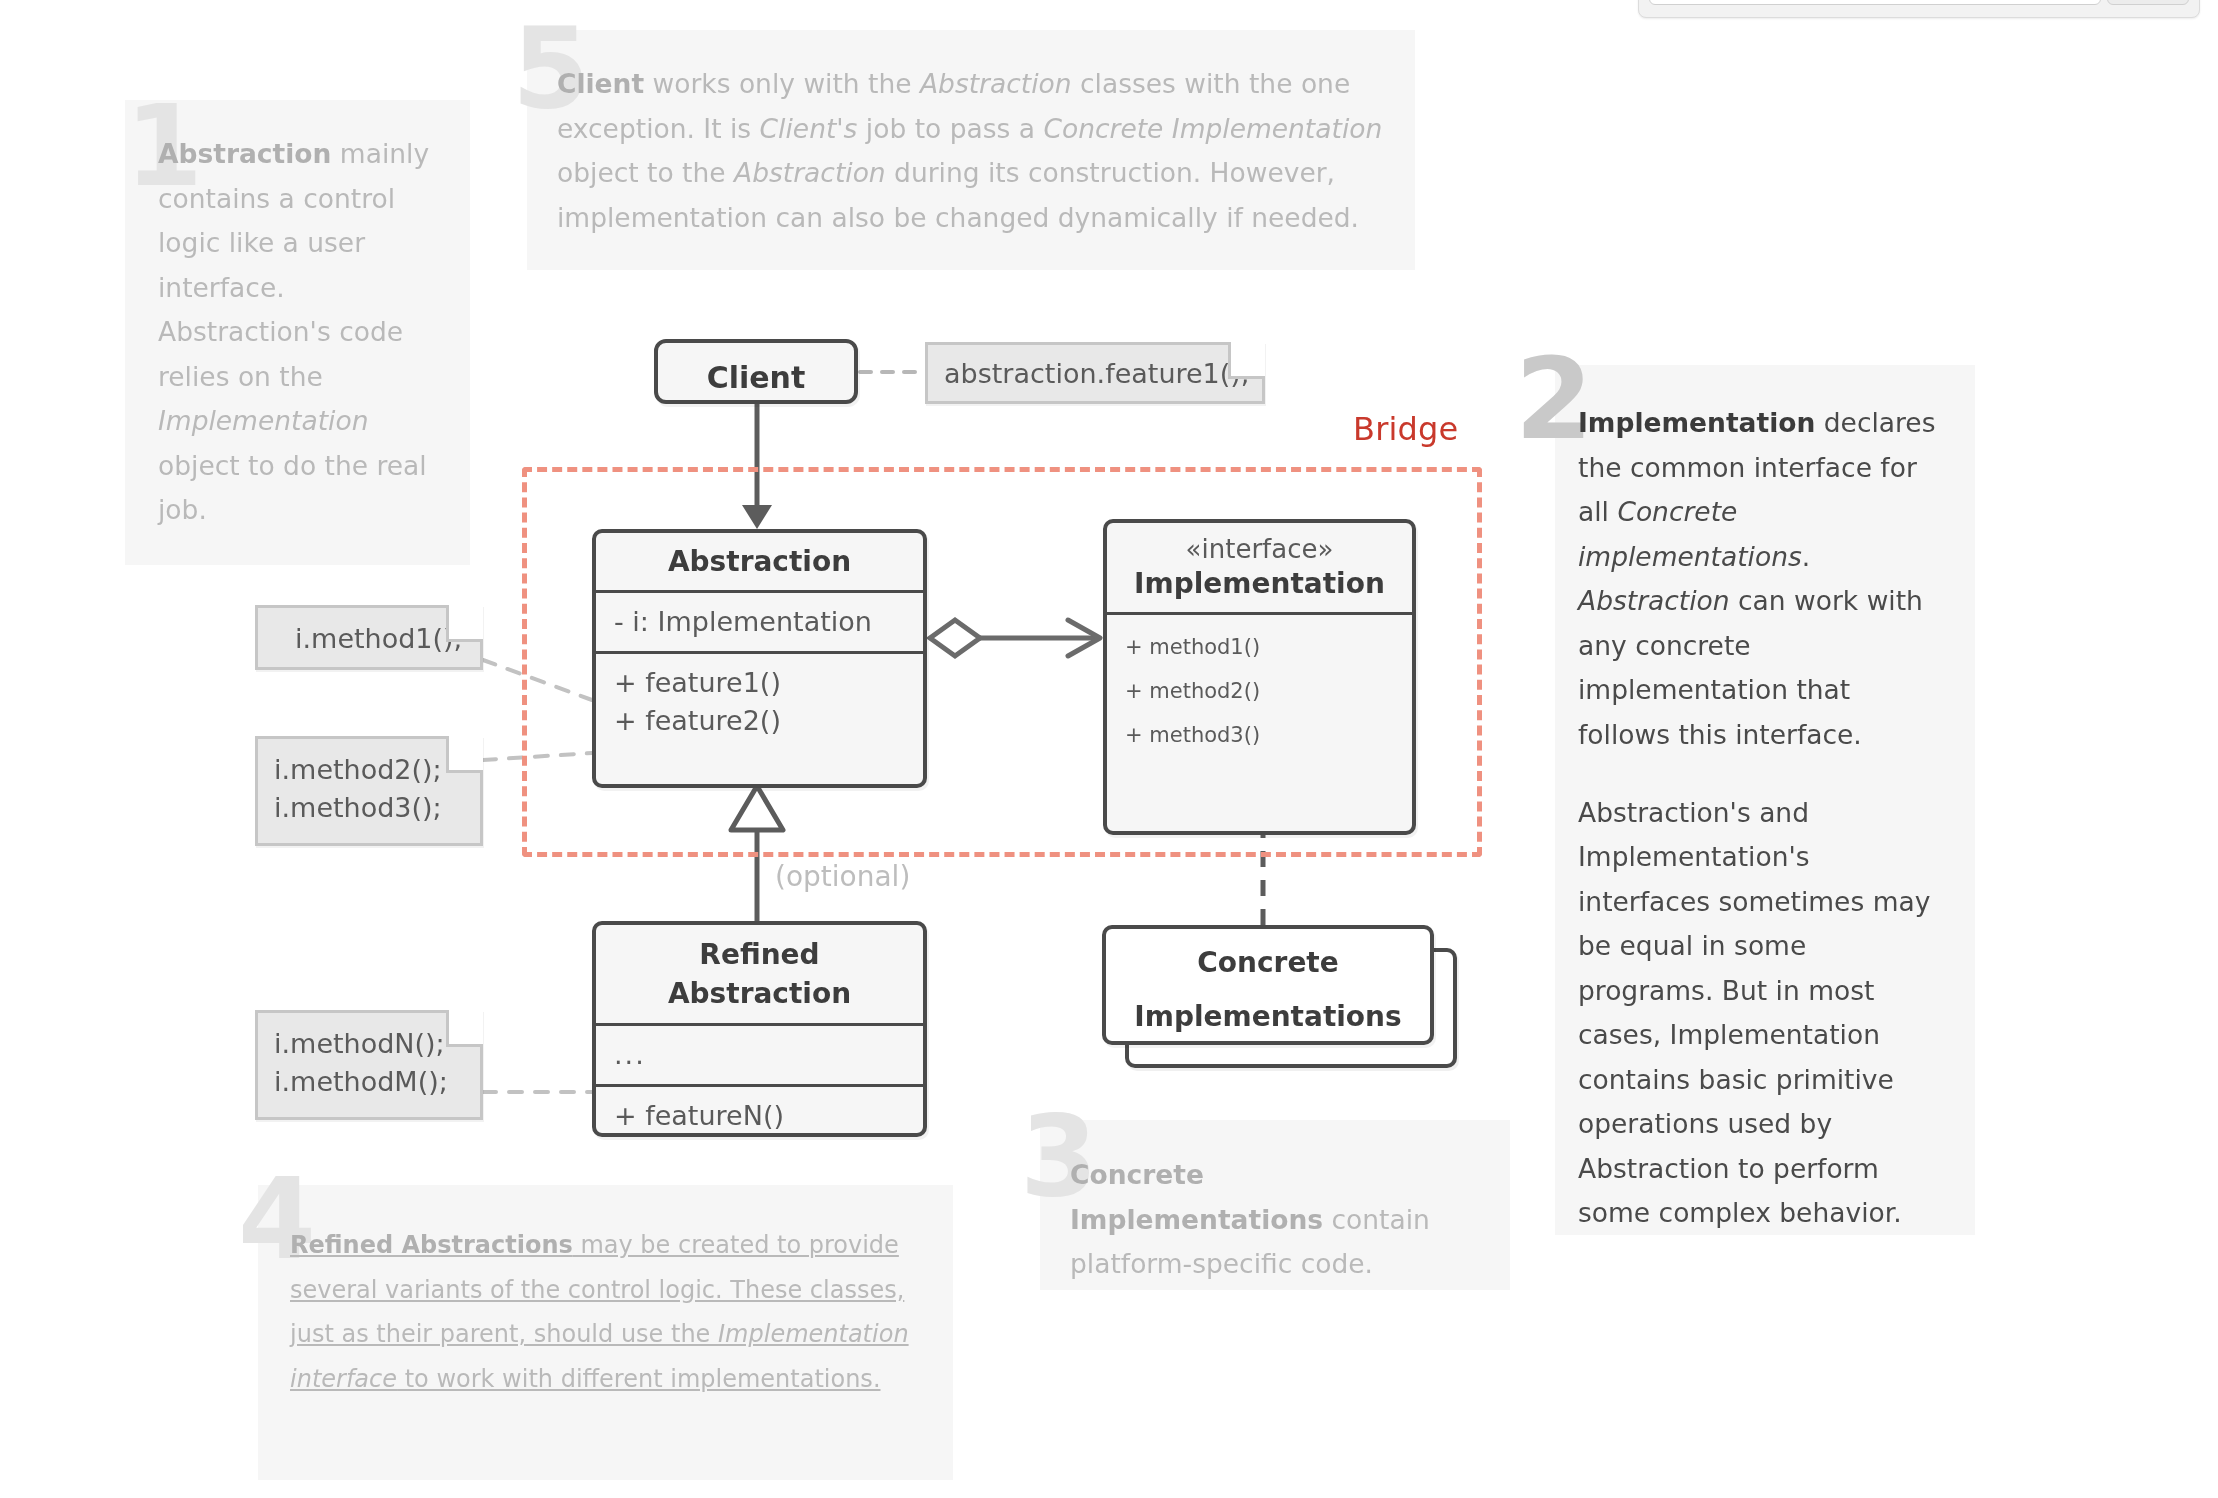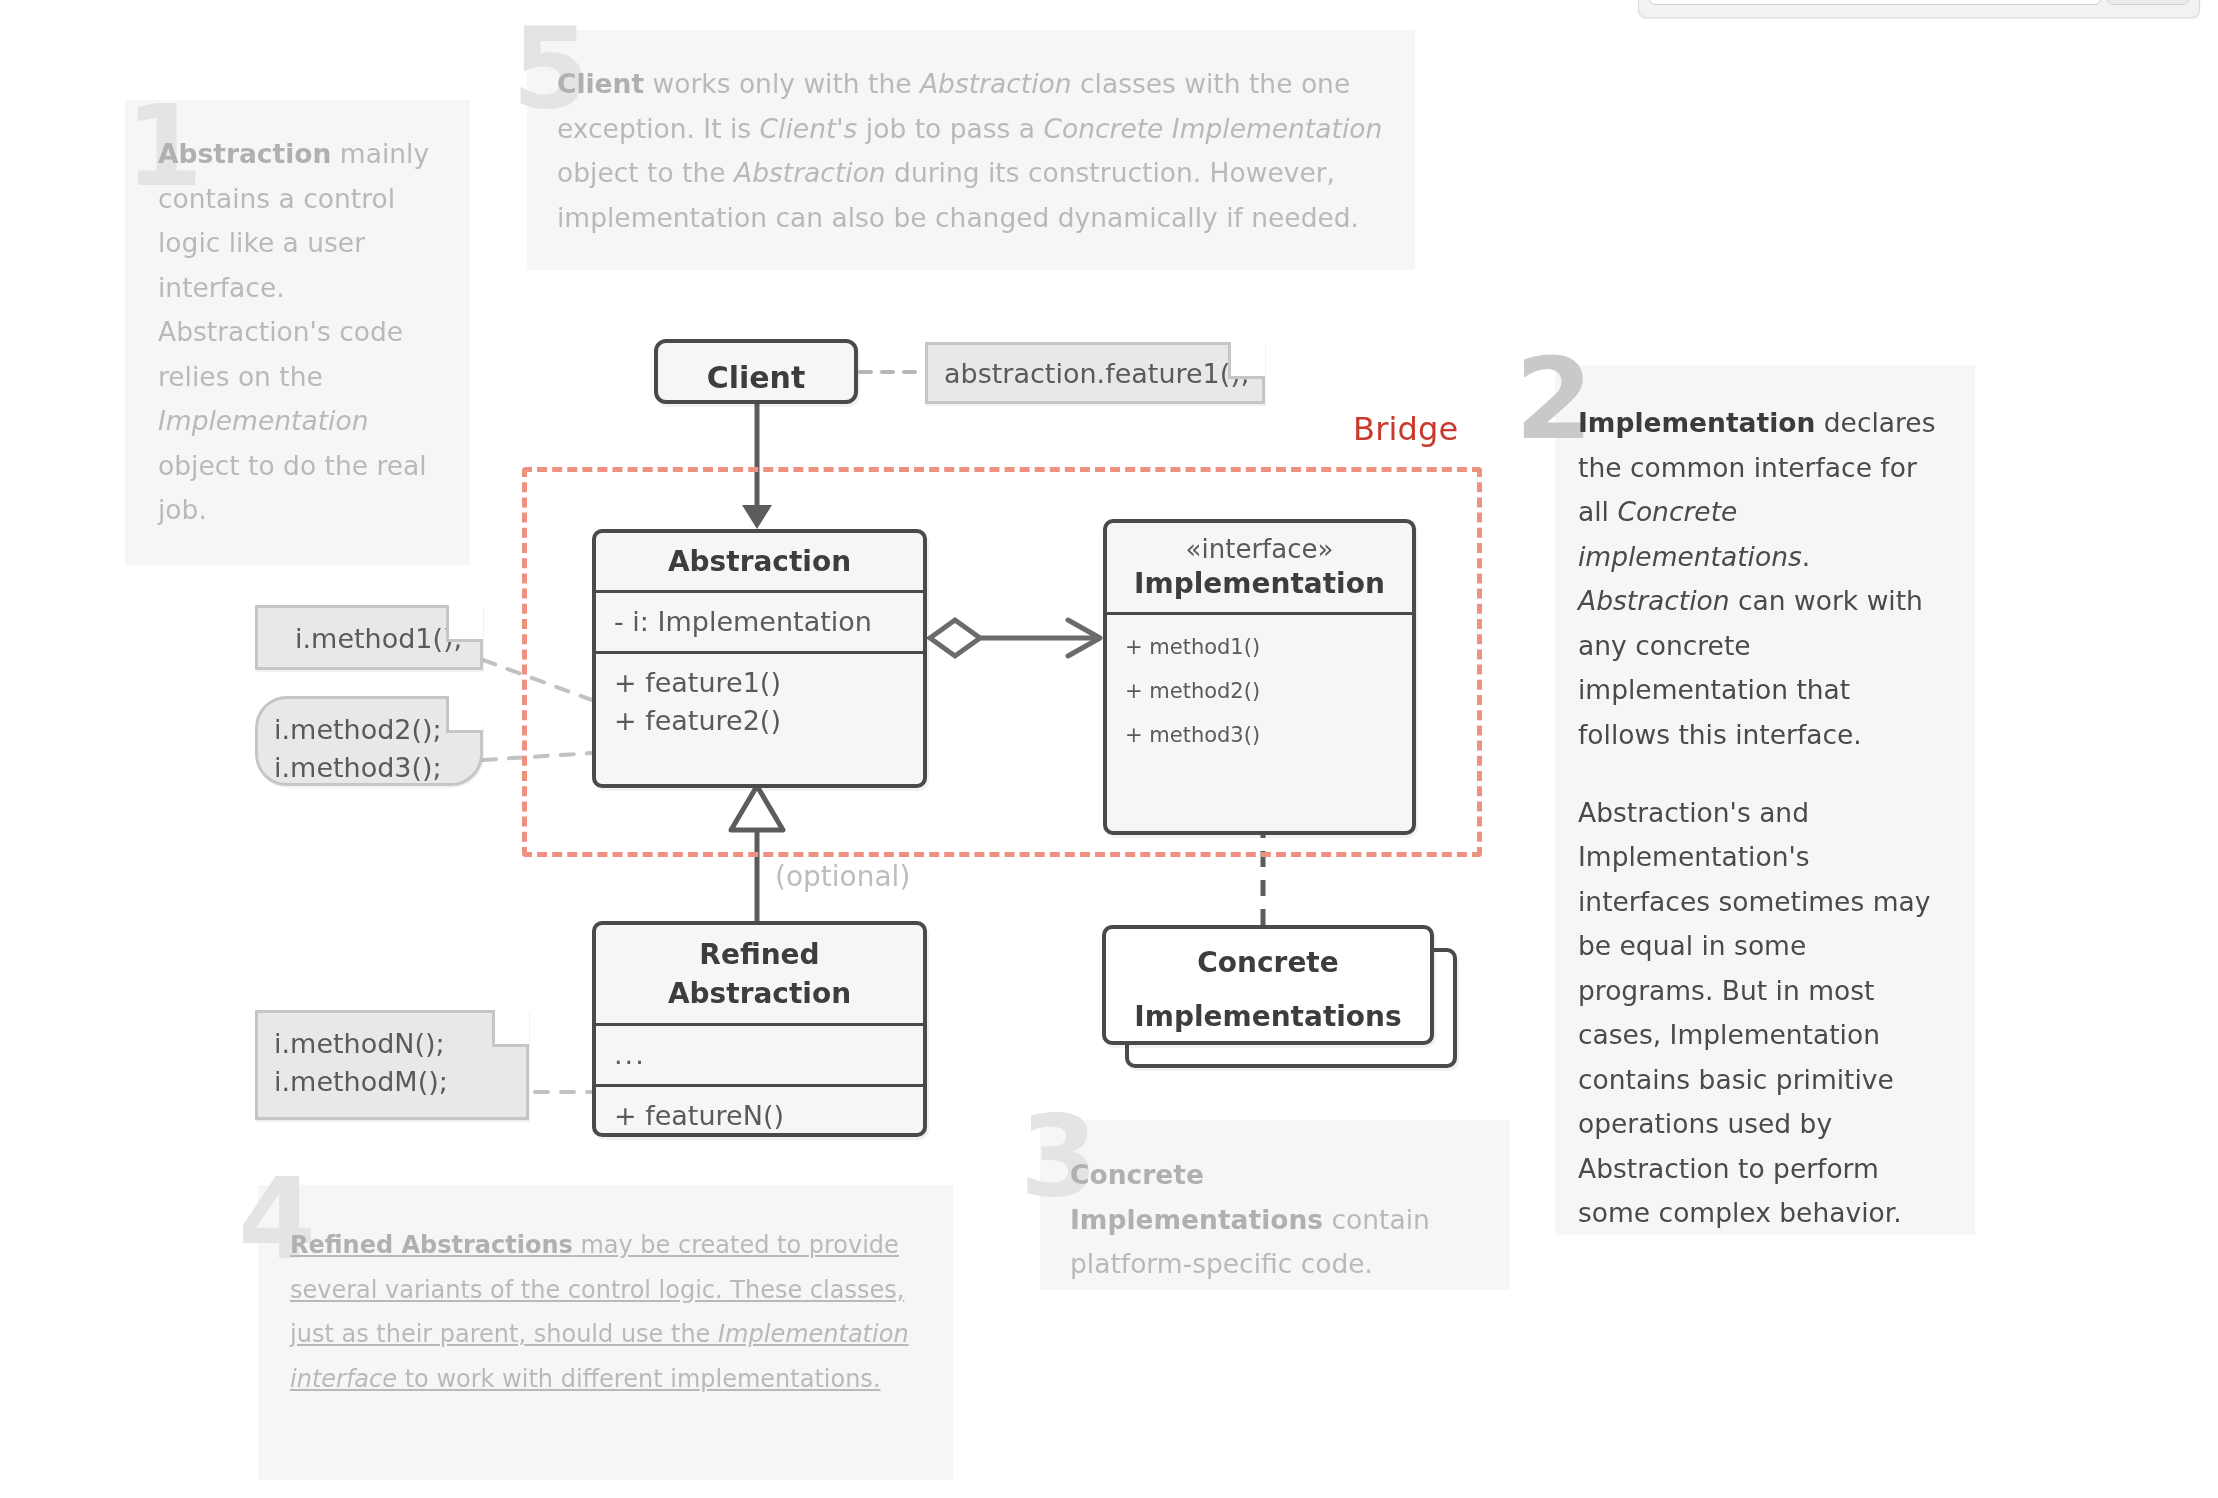--- a/index.html
+++ b/index.html
@@ -219,22 +219,22 @@
     content: "";
     position: absolute;
     left: -3px; top: -3px;
     width: 0; height: 0;
     border-top: 37px solid #ffffff;
     border-left: 37px solid transparent;
   }
 
   #sticky-client { left: 925px; top: 342px; width: 340px; height: 62px; padding-top: 10px; }
   #sticky-m1     { left: 255px; top: 605px; width: 228px; height: 65px; padding-left: 37px; }
-  #sticky-m23    { left: 255px; top: 696px; width: 228px; height: 90px; border-radius: 32px; }
-  #sticky-mnm    { left: 255px; top: 1010px; width: 274px; height: 110px; }
+  #sticky-m23    { left: 255px; top: 736px; width: 228px; height: 110px; }
+  #sticky-mnm    { left: 255px; top: 1010px; width: 228px; height: 110px; }
 
   
   #wires {
     position: absolute;
     left: 0; top: 0;
     width: 2218px; height: 1498px;
     pointer-events: none;
   }
 
   

